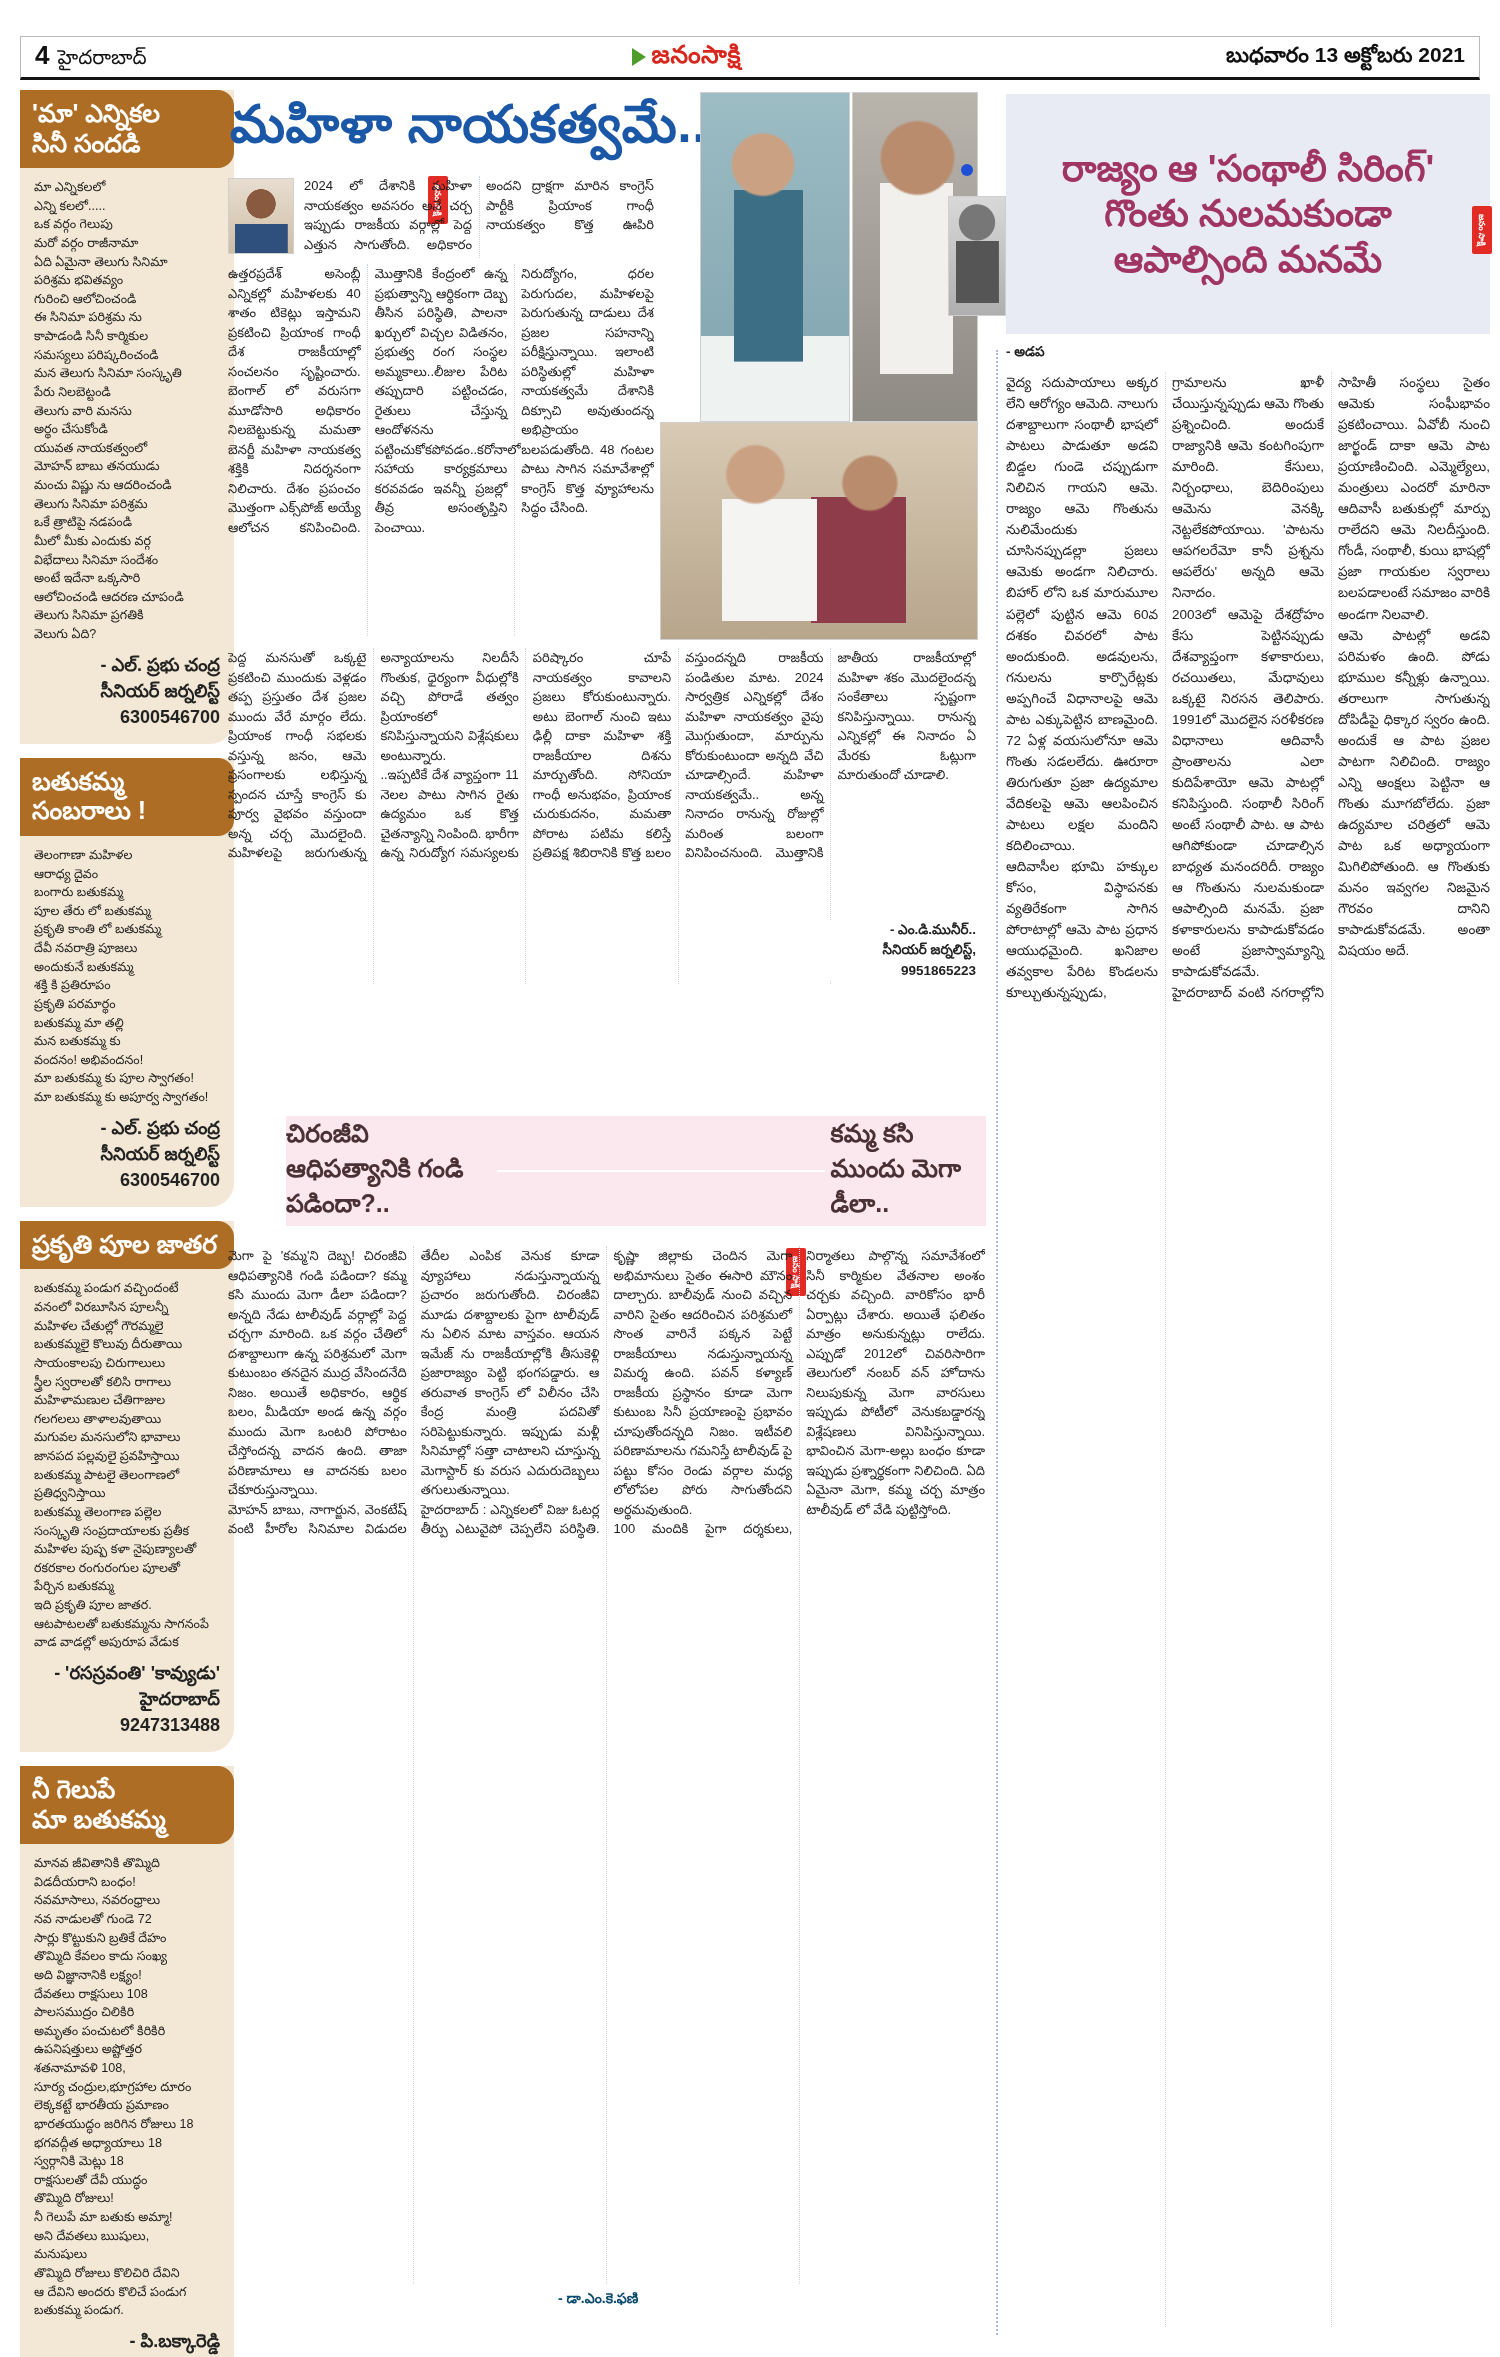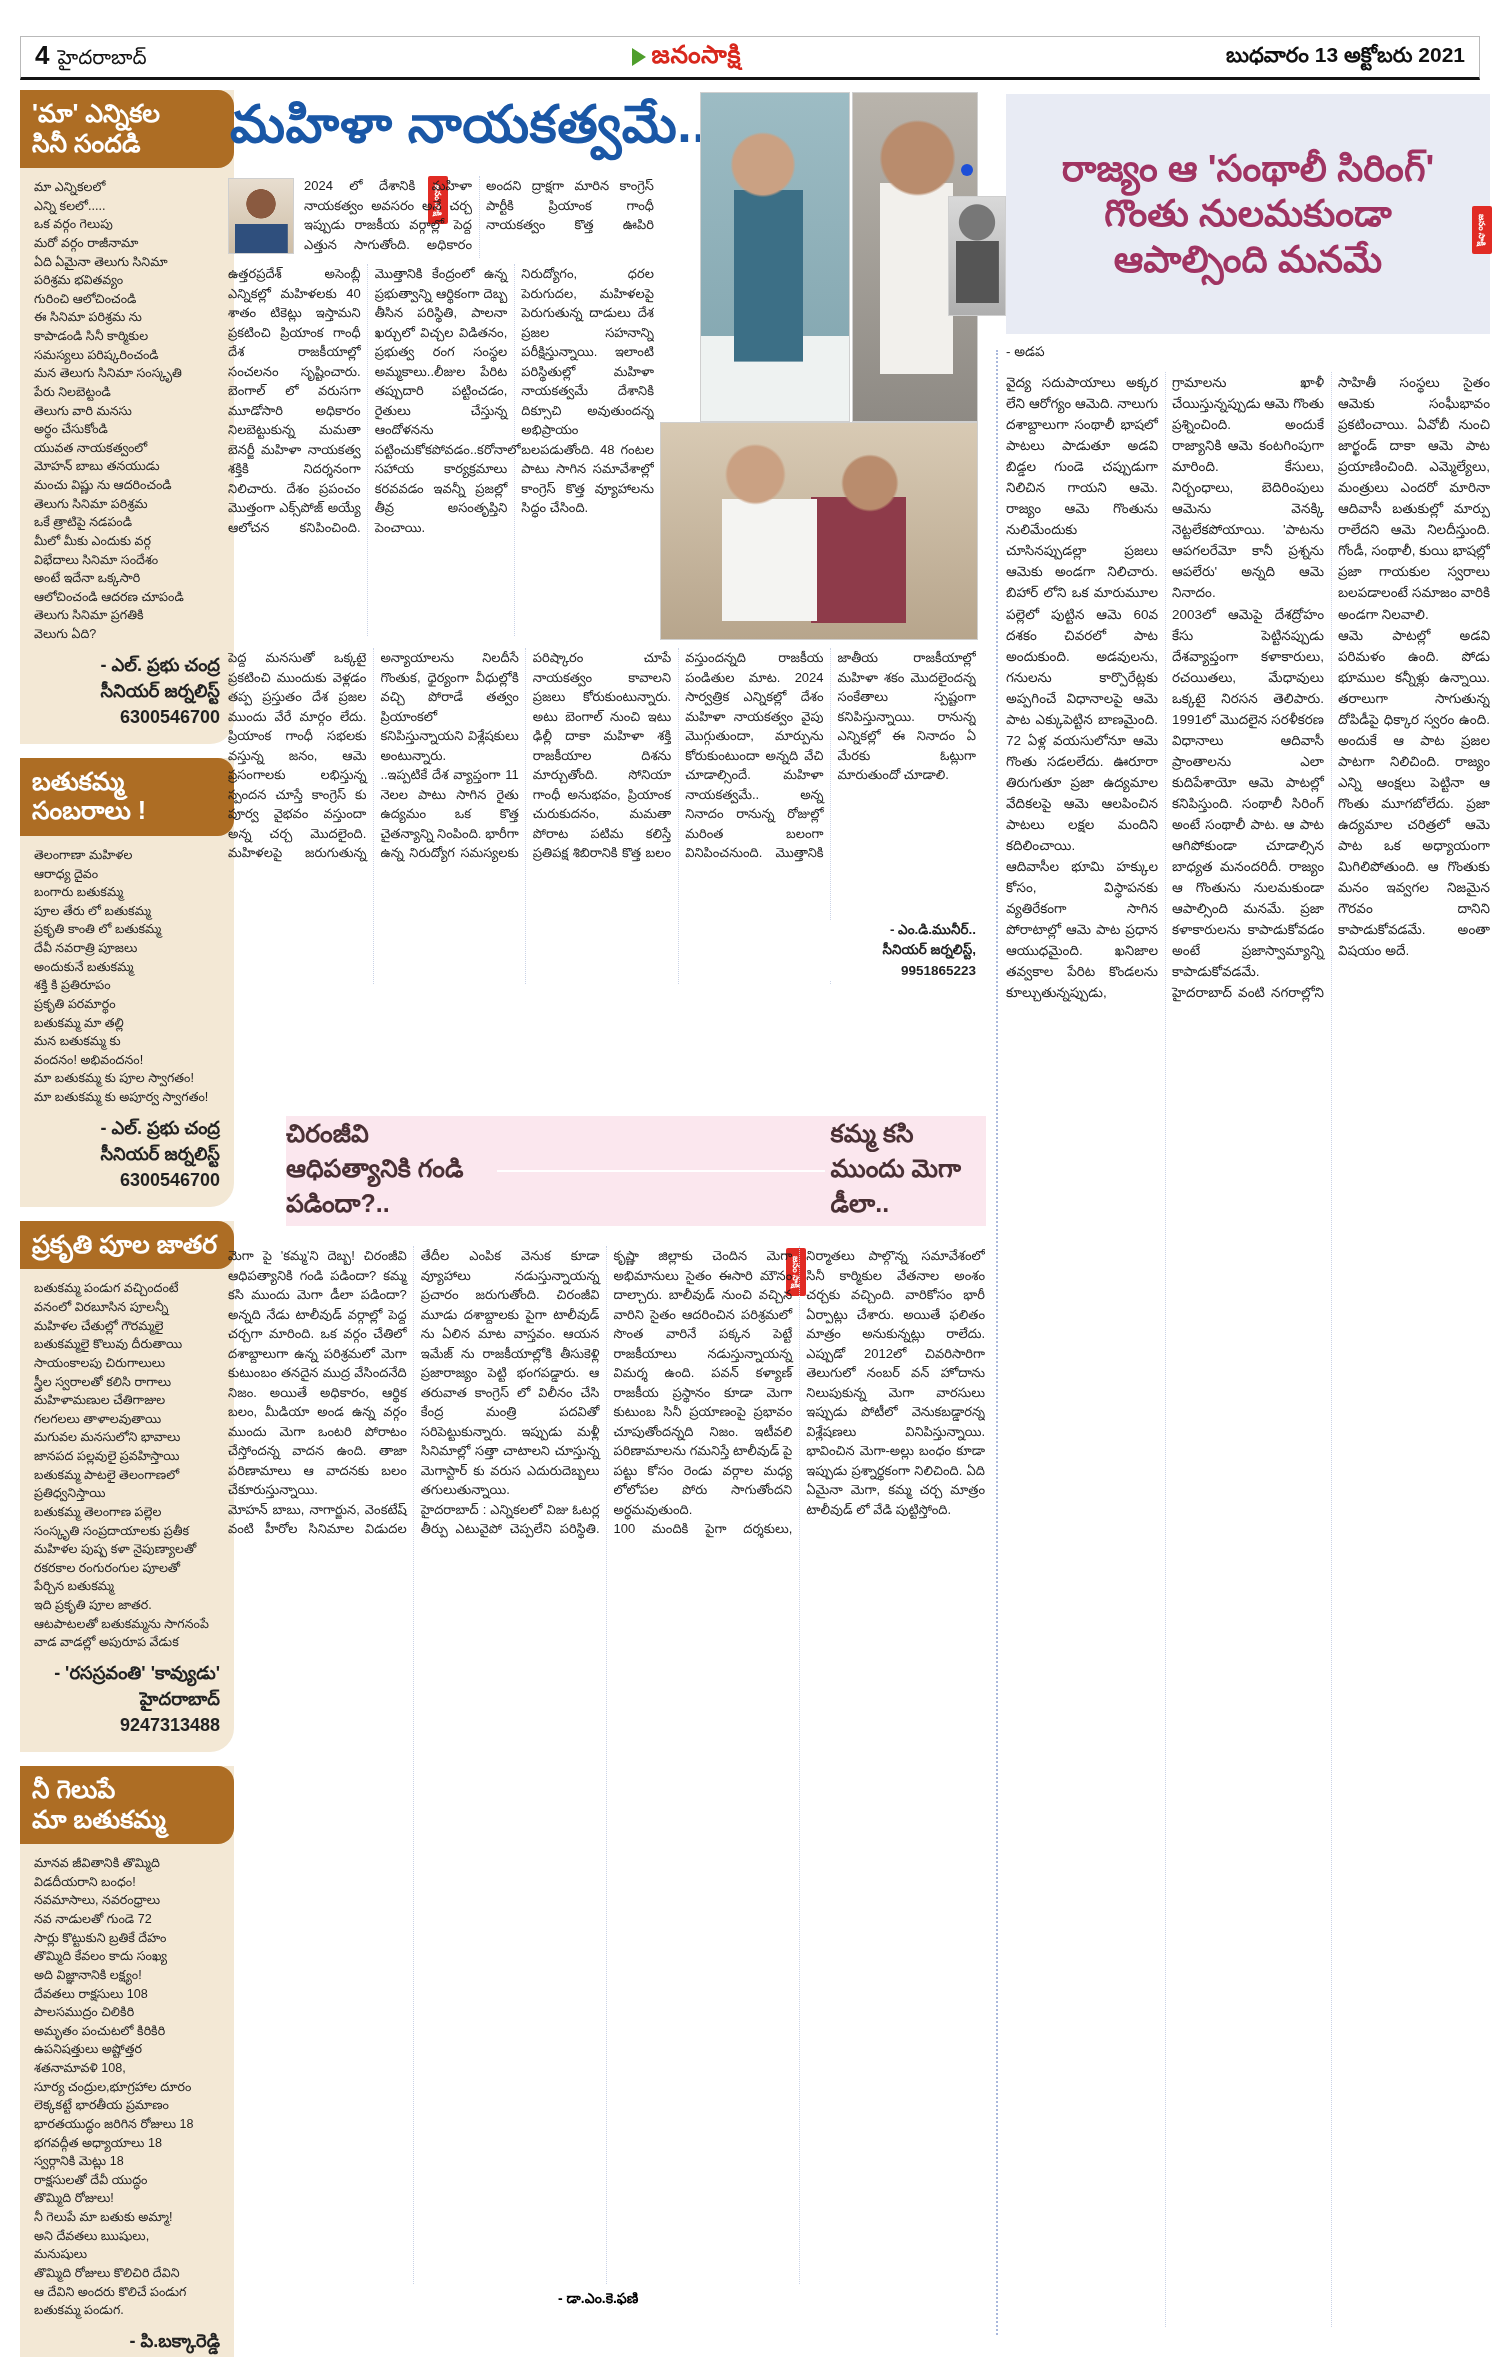--- a/index.html
+++ b/index.html
@@ -59,32 +59,32 @@
           linear-gradient(#8e3b4a 0 0) 68% 82%/30% 58% no-repeat,
           linear-gradient(#d8cab4,#b7a58c);}
   .main-byline{position:absolute;left:804px;top:920px;width:172px;text-align:right;
                font-size:13.5px;font-weight:bold;line-height:1.5;color:#222;white-space:pre-line;background:#fff;}
   
   .mega-headline{position:absolute;left:228px;top:1004px;width:757px;font-size:57px;font-weight:bold;color:#121212;}
   .mega-subbox{position:absolute;left:286px;top:1116px;width:700px;height:110px;background:#fbe7ee;
                display:flex;flex-direction:row;align-items:center;justify-content:center;gap:6px;}
   .mega-sub{font-size:25px;font-weight:bold;color:#4a3135;}
   .mega-divider{width:86%;height:0;border-top:2px solid #ffffff;}
-  .mega-byline{position:absolute;left:558px;top:2290px;width:220px;font-size:14px;font-weight:bold;color:#000000;}
+  .mega-byline{position:absolute;left:558px;top:2290px;width:220px;font-size:14px;font-weight:bold;color:#0c4a6e;}
   
   .right-headbox{position:absolute;left:1006px;top:94px;width:484px;height:240px;background:#e8ebf4;
                  display:flex;flex-direction:column;justify-content:center;}
   .right-headline{font-size:37px;line-height:1.22;font-weight:bold;color:#a03462;text-align:center;white-space:pre-line;}
   .right-photo{left:948px;top:196px;width:58px;height:120px;
         background:
           radial-gradient(circle at 50% 22%, #777 0 18%, transparent 19%),
           linear-gradient(#555 0 0) 50% 78%/74% 52% no-repeat,
           linear-gradient(#d9d9d9,#aeaeae);}
   .blue-dot{position:absolute;left:961px;top:164px;width:12px;height:12px;border-radius:50%;background:#1d4fd7;}
-  .right-topbyline{position:absolute;left:1006px;top:344px;width:200px;font-size:13.5px;font-weight:normal;color:#222;}
+  .right-topbyline{position:absolute;left:1006px;top:344px;width:200px;font-size:13.5px;font-weight:bold;color:#222;}
   .vrule{position:absolute;left:996px;top:350px;height:1985px;border-left:2px dotted #a9b8dc;}
 </style>
 </head>
 <body>
 
 <div class="page">
 
   <div class="masthead">
     <div class="mh-left">
       <span class="mh-pageno">4</span>

